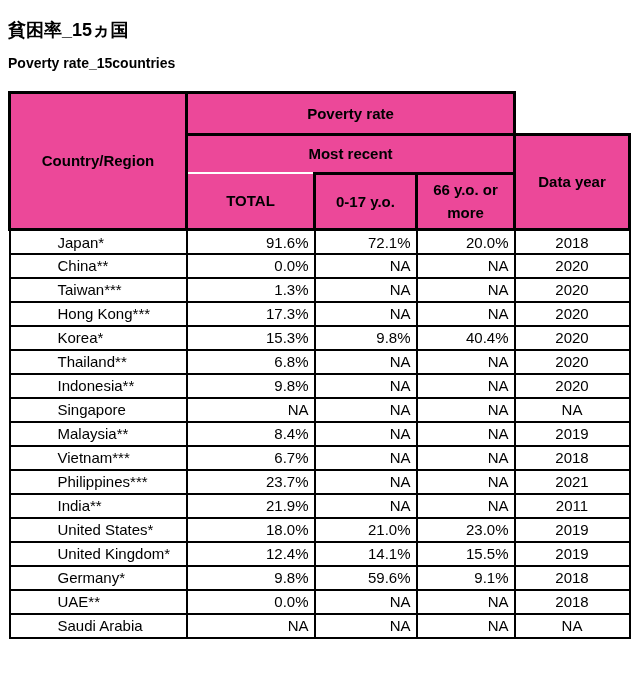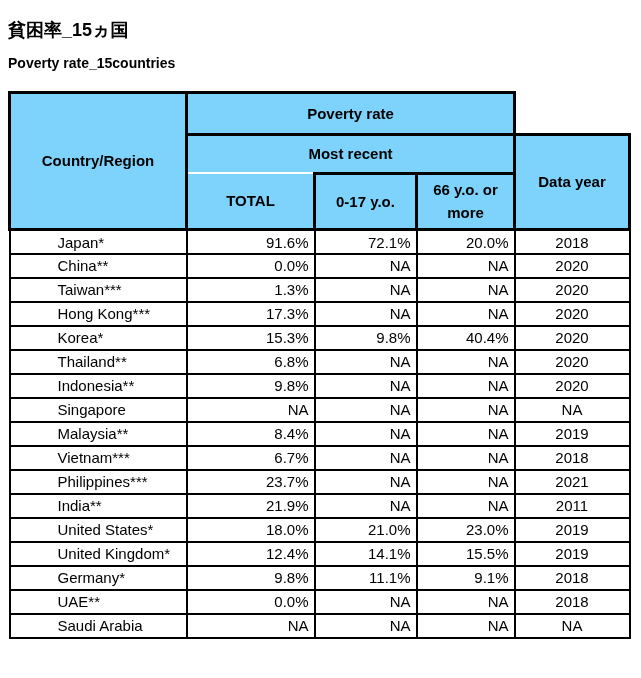--- a/index.html
+++ b/index.html
@@ -39,21 +39,21 @@
   table.poverty col.c4 { width: 98px;  }
   table.poverty col.c5 { width: 115px; }
 
   th, td {
     font-size: 15px;
     padding: 0;
     overflow: hidden;
   }
   th {
     border: 3px solid #000000;
-    background: #7dd3fc;
+    background: #ec4899;
     font-weight: bold;
     text-align: center;
     vertical-align: middle;
     line-height: 1.5;
   }
   td {
     border: 2px solid #000000;
     background: #ffffff;
     font-weight: normal;
     vertical-align: middle;
@@ -214,21 +214,21 @@
     <td class="c-country">United Kingdom*</td>
     <td class="c-val">12.4%</td>
     <td class="c-val">14.1%</td>
     <td class="c-val">15.5%</td>
     <td class="c-year">2019</td>
   </tr>
 
   <tr>
     <td class="c-country">Germany*</td>
     <td class="c-val">9.8%</td>
-    <td class="c-val">11.1%</td>
+    <td class="c-val">59.6%</td>
     <td class="c-val">9.1%</td>
     <td class="c-year">2018</td>
   </tr>
 
   <tr>
     <td class="c-country">UAE**</td>
     <td class="c-val">0.0%</td>
     <td class="c-val">NA</td>
     <td class="c-val">NA</td>
     <td class="c-year">2018</td>

